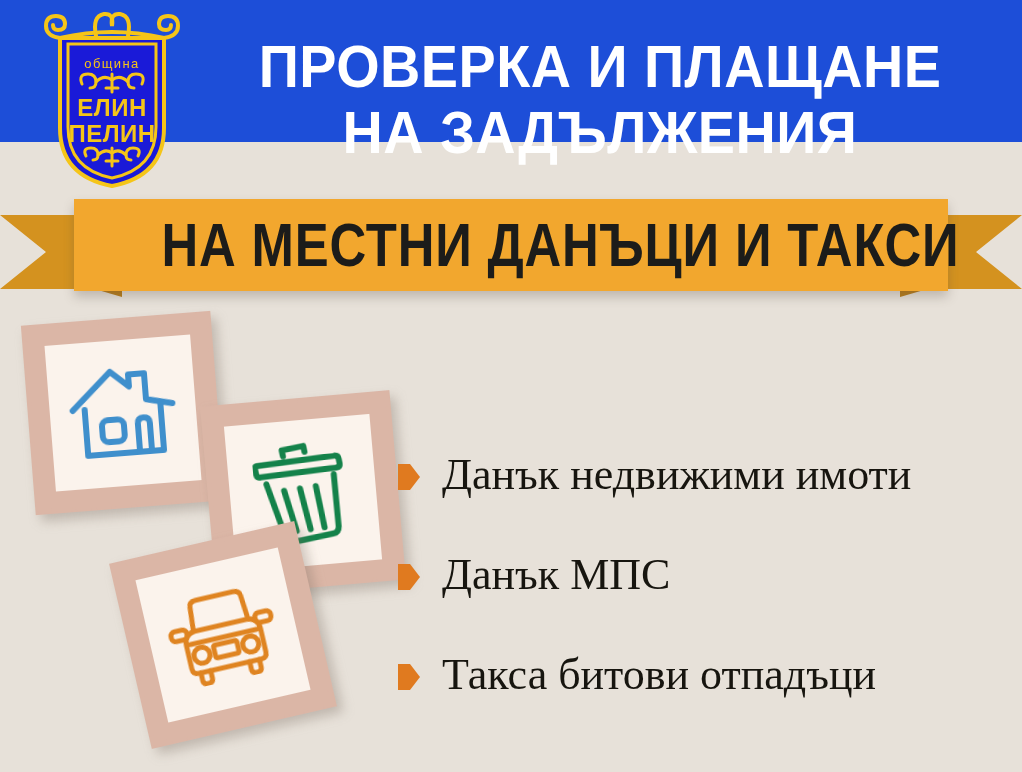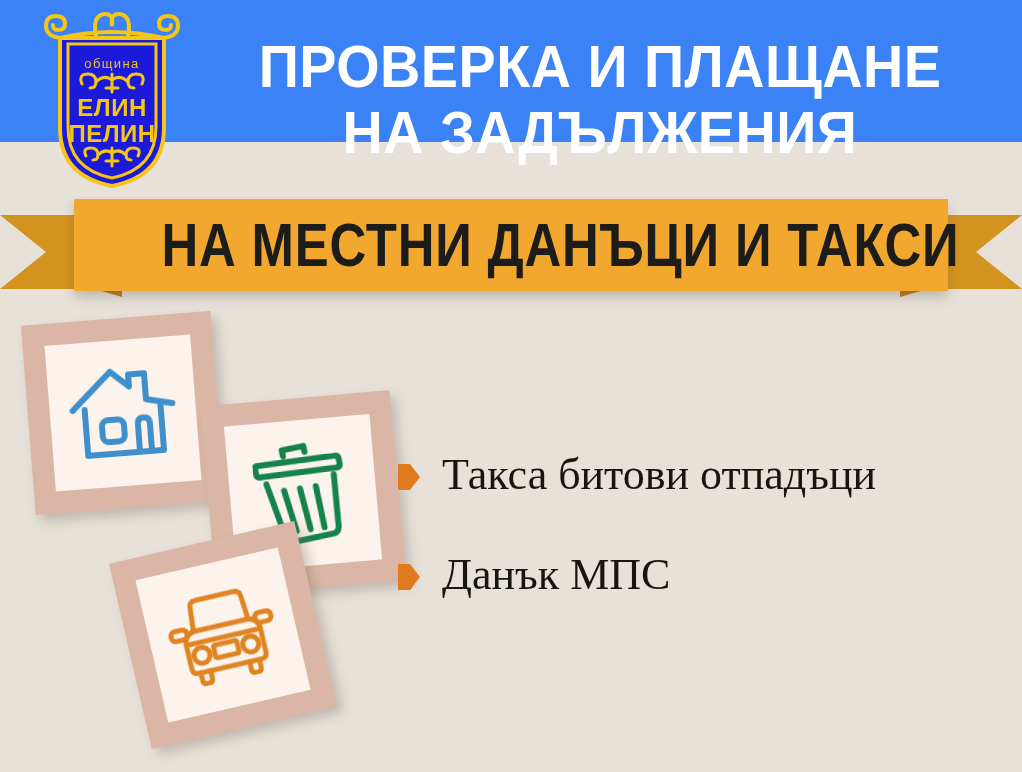--- a/index.html
+++ b/index.html
@@ -7,21 +7,21 @@
   html,body{width:1022px;height:772px;overflow:hidden;}
   body{
     font-family:"Liberation Sans", sans-serif;
     background:#e7e1d9;
     position:relative;
   }
 
   
   .header{
     position:absolute;left:0;top:0;width:1022px;height:142px;
-    background:#3b82f6;
+    background:#1d4ed8;
     z-index:5;
   }
   .logo-wrap{
     position:absolute;left:38px;top:8px;width:148px;height:182px;
   }
   .logo-wrap svg{display:block;width:148px;height:182px;}
 
   .title-block{
     position:absolute;left:190px;top:16px;width:820px;height:168px;
     display:flex;flex-direction:column;align-items:center;justify-content:center;
@@ -363,24 +363,28 @@
 
         <path d="M26 78 L26 86 Q26 90 31 90 Q36 90 36 86 L36 78"></path>
         <path d="M76 78 L76 86 Q76 90 81 90 Q86 90 86 86 L86 78"></path>
       </g>
     </svg>
   </div>
 </div>
 
 <div class="bullets">
 
+  <div class="bullet-row">
+    <span class="bullet-mark"></span>
+    <span class="bullet-text">Данък недвижими имоти</span>
+  </div>
+
+  <div class="bullet-row">
+    <span class="bullet-mark"></span>
+    <span class="bullet-text">Данък МПС</span>
+  </div>
 
   <div class="bullet-row">
     <span class="bullet-mark"></span>
     <span class="bullet-text">Такса битови отпадъци</span>
   </div>
 
-  <div class="bullet-row">
-    <span class="bullet-mark"></span>
-    <span class="bullet-text">Данък МПС</span>
-  </div>
-
 </div>
 
 </body></html>

